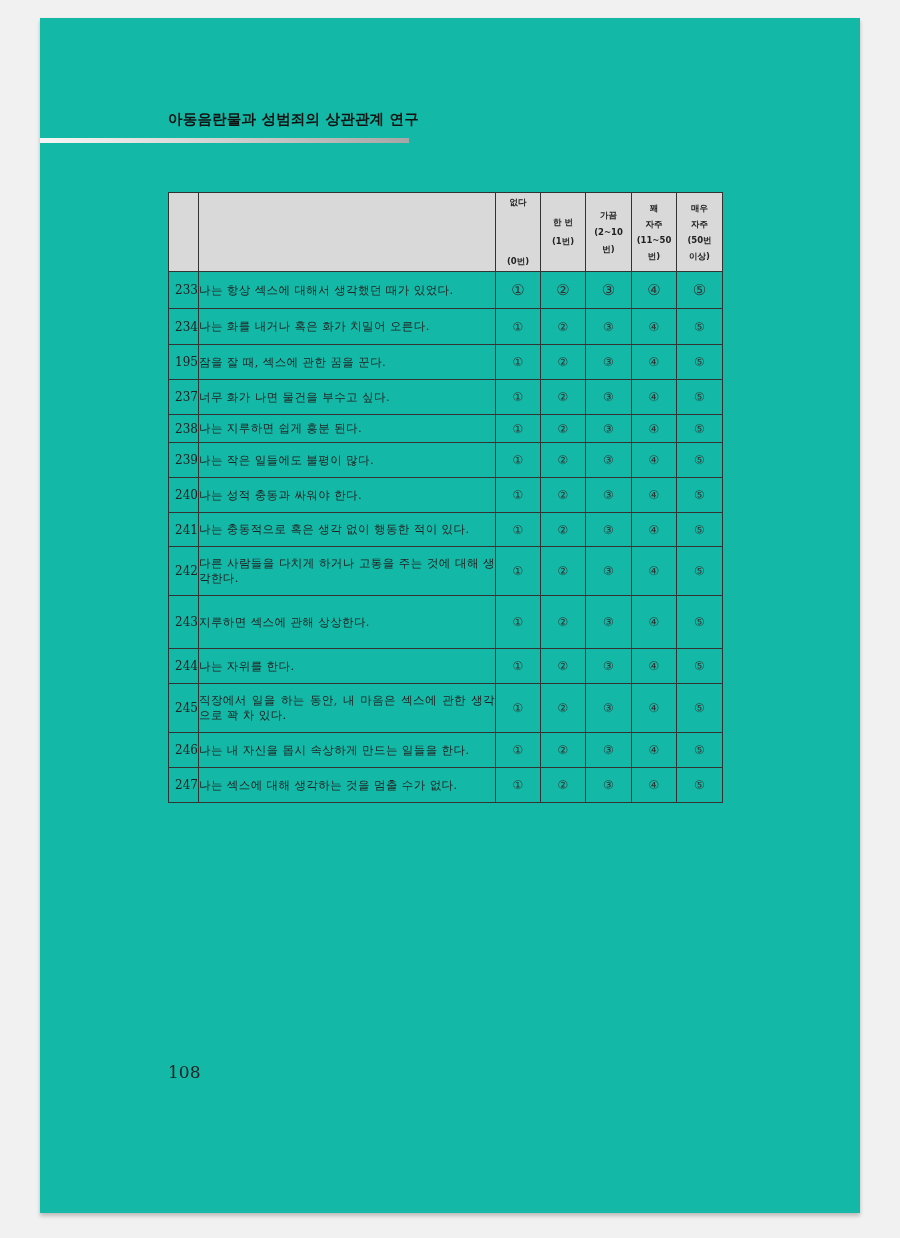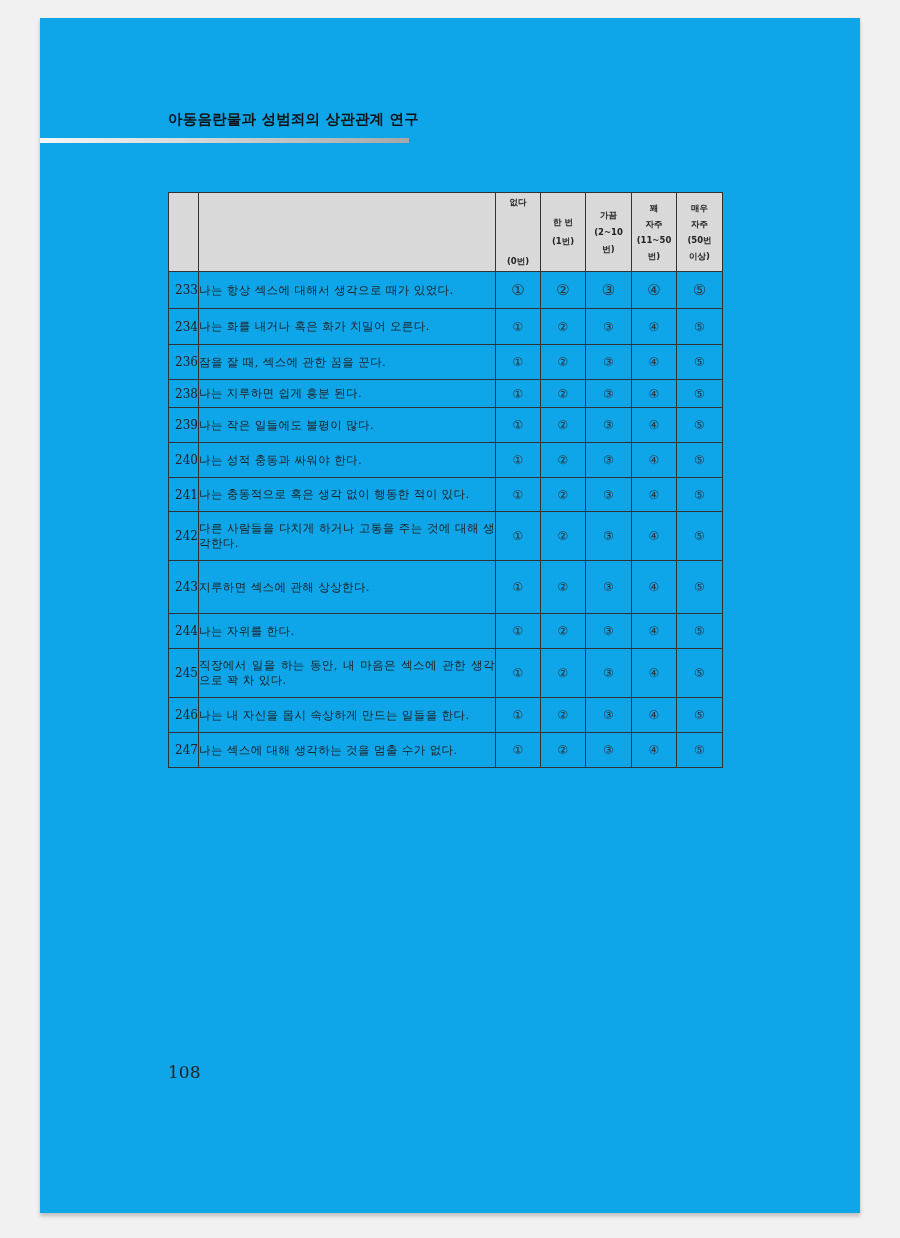--- a/index.html
+++ b/index.html
@@ -2,21 +2,21 @@
 <html><head>
 <meta charset="utf-8">
 <style>
   html, body { margin:0; padding:0; }
   body {
     width:900px; height:1238px; background:#f1f1f1; position:relative; overflow:hidden;
     font-family:"DejaVu Serif", serif;
   }
   .page {
     position:absolute; left:40px; top:18px; width:820px; height:1195px;
-    background:#0ea5e9;
+    background:#14b8a6;
     box-shadow: 0 3px 4px rgba(0,0,0,0.22), 0 0 1px rgba(0,0,0,0.08);
   }
   .running-title {
     position:absolute; left:128px; top:92px;
     font-family:"DejaVu Sans", sans-serif; font-size:14.5px; font-weight:bold; color:#111;
     letter-spacing:0.2px;
   }
   .title-rule {
     position:absolute; left:0; top:120px; width:369px; height:5px;
     background:linear-gradient(to right, #f6f6f6 0%, #d9d9d9 40%, #a6a6a6 100%);
@@ -83,39 +83,48 @@
             <span style="line-height: 16px;">매우</span>
             <span style="line-height: 16px;">자주</span>
             <span style="line-height: 16px;">(50번</span>
             <span style="line-height: 16px;">이상)</span>
           </th>
         </tr>
     </thead>
     <tbody id="tbody">
         <tr class="first" style="height: 37px;">
           <td class="num">233</td>
-          <td class="stmt">나는 항상 섹스에 대해서 생각으로 때가 있었다.</td>
+          <td class="stmt">나는 항상 섹스에 대해서 생각했던 때가 있었다.</td>
           <td class="opt">①</td>
           <td class="opt">②</td>
           <td class="opt">③</td>
           <td class="opt">④</td>
           <td class="opt">⑤</td>
         </tr>
         <tr style="height: 36px;">
           <td class="num">234</td>
           <td class="stmt">나는 화를 내거나 혹은 화가 치밀어 오른다.</td>
           <td class="opt">①</td>
           <td class="opt">②</td>
           <td class="opt">③</td>
           <td class="opt">④</td>
           <td class="opt">⑤</td>
         </tr>
         <tr style="height: 35px;">
-          <td class="num">236</td>
+          <td class="num">195</td>
           <td class="stmt">잠을 잘 때, 섹스에 관한 꿈을 꾼다.</td>
+          <td class="opt">①</td>
+          <td class="opt">②</td>
+          <td class="opt">③</td>
+          <td class="opt">④</td>
+          <td class="opt">⑤</td>
+        </tr>
+        <tr style="height: 35px;">
+          <td class="num">237</td>
+          <td class="stmt">너무 화가 나면 물건을 부수고 싶다.</td>
           <td class="opt">①</td>
           <td class="opt">②</td>
           <td class="opt">③</td>
           <td class="opt">④</td>
           <td class="opt">⑤</td>
         </tr>
         <tr style="height: 28px;">
           <td class="num">238</td>
           <td class="stmt">나는 지루하면 쉽게 흥분 된다.</td>
           <td class="opt">①</td>

